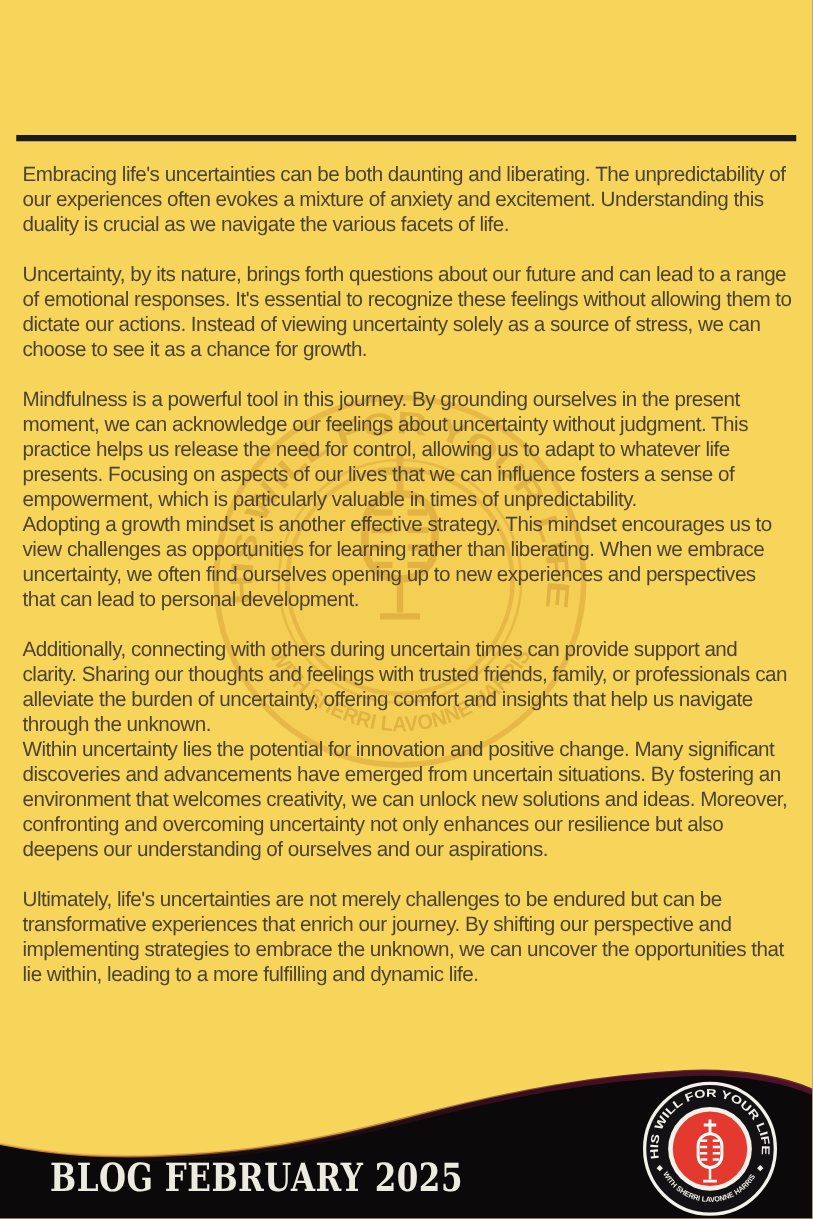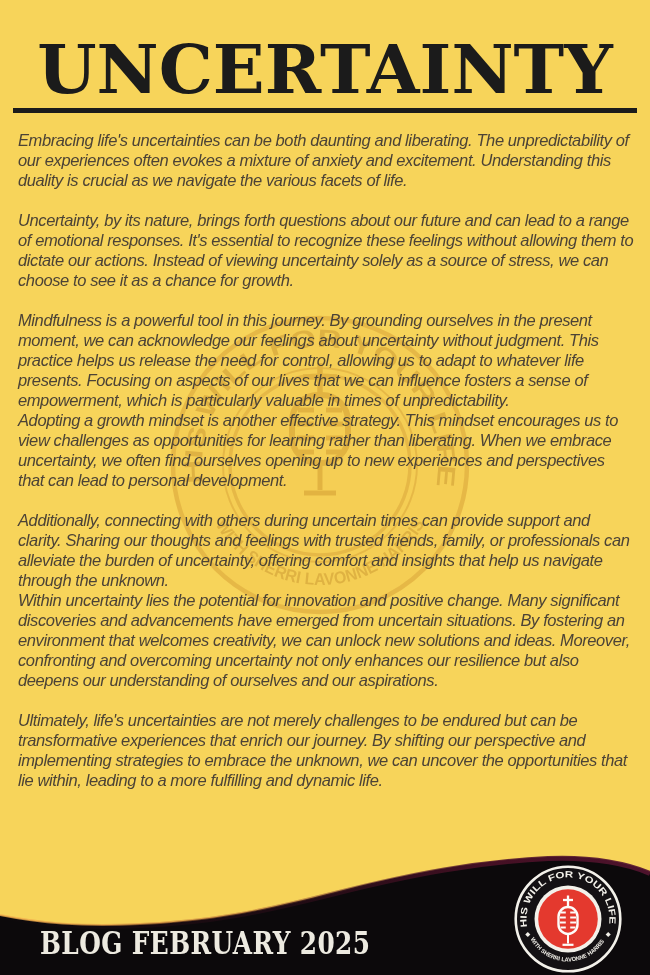--- a/index.html
+++ b/index.html
@@ -26,21 +26,20 @@
     z-index:1;pointer-events:none;
   }
   
   .article{
     position:absolute;top:130px;left:18px;width:616px;z-index:2;
   }
   .article p{
     margin:0 0 20px 0;
     font-size:16.5px;line-height:20px;letter-spacing:-0.4px;
     color:#4C4336;
-    font-style:italic;
   }
   .article p.tight{margin-bottom:0;}
   
   .footer-wave{
     position:absolute;left:0;bottom:0;width:650px;height:145px;z-index:3;
   }
   .footer-label{
     position:absolute;left:40px;top:928px;z-index:4;margin:0;
     font-family:"DejaVu Serif",serif;font-weight:700;
     font-size:31px;line-height:1;letter-spacing:0.5px;
@@ -50,21 +49,20 @@
   }
   .badge{
     position:absolute;left:513px;top:864px;width:110px;height:110px;z-index:5;
   }
 </style>
 </head>
 <body>
 
 <div class="page">
 
-  <h1 class="page-title">UNCERTAINTY</h1>
   <div class="title-rule"></div>
 
   <svg class="watermark" viewBox="0 0 320 320" aria-hidden="true">
     <g opacity="0.5">
       <circle cx="160" cy="160" r="147" fill="#EFBF45" fill-opacity="0.55" stroke="#D79E33" stroke-width="4.5"></circle>
       <circle cx="160" cy="160" r="97" fill="none" stroke="#D79E33" stroke-width="2"></circle>
       <circle cx="160" cy="160" r="90" fill="none" stroke="#D79E33" stroke-width="3.5"></circle>
       <defs>
         <path id="wm-arc-top" d="M45.02,186.55 A118,118 0 1 1 274.98,186.55" fill="none"></path>
         <path id="wm-arc-bottom" d="M53.08,214.48 A120,120 0 0 0 266.92,214.48" fill="none"></path>

